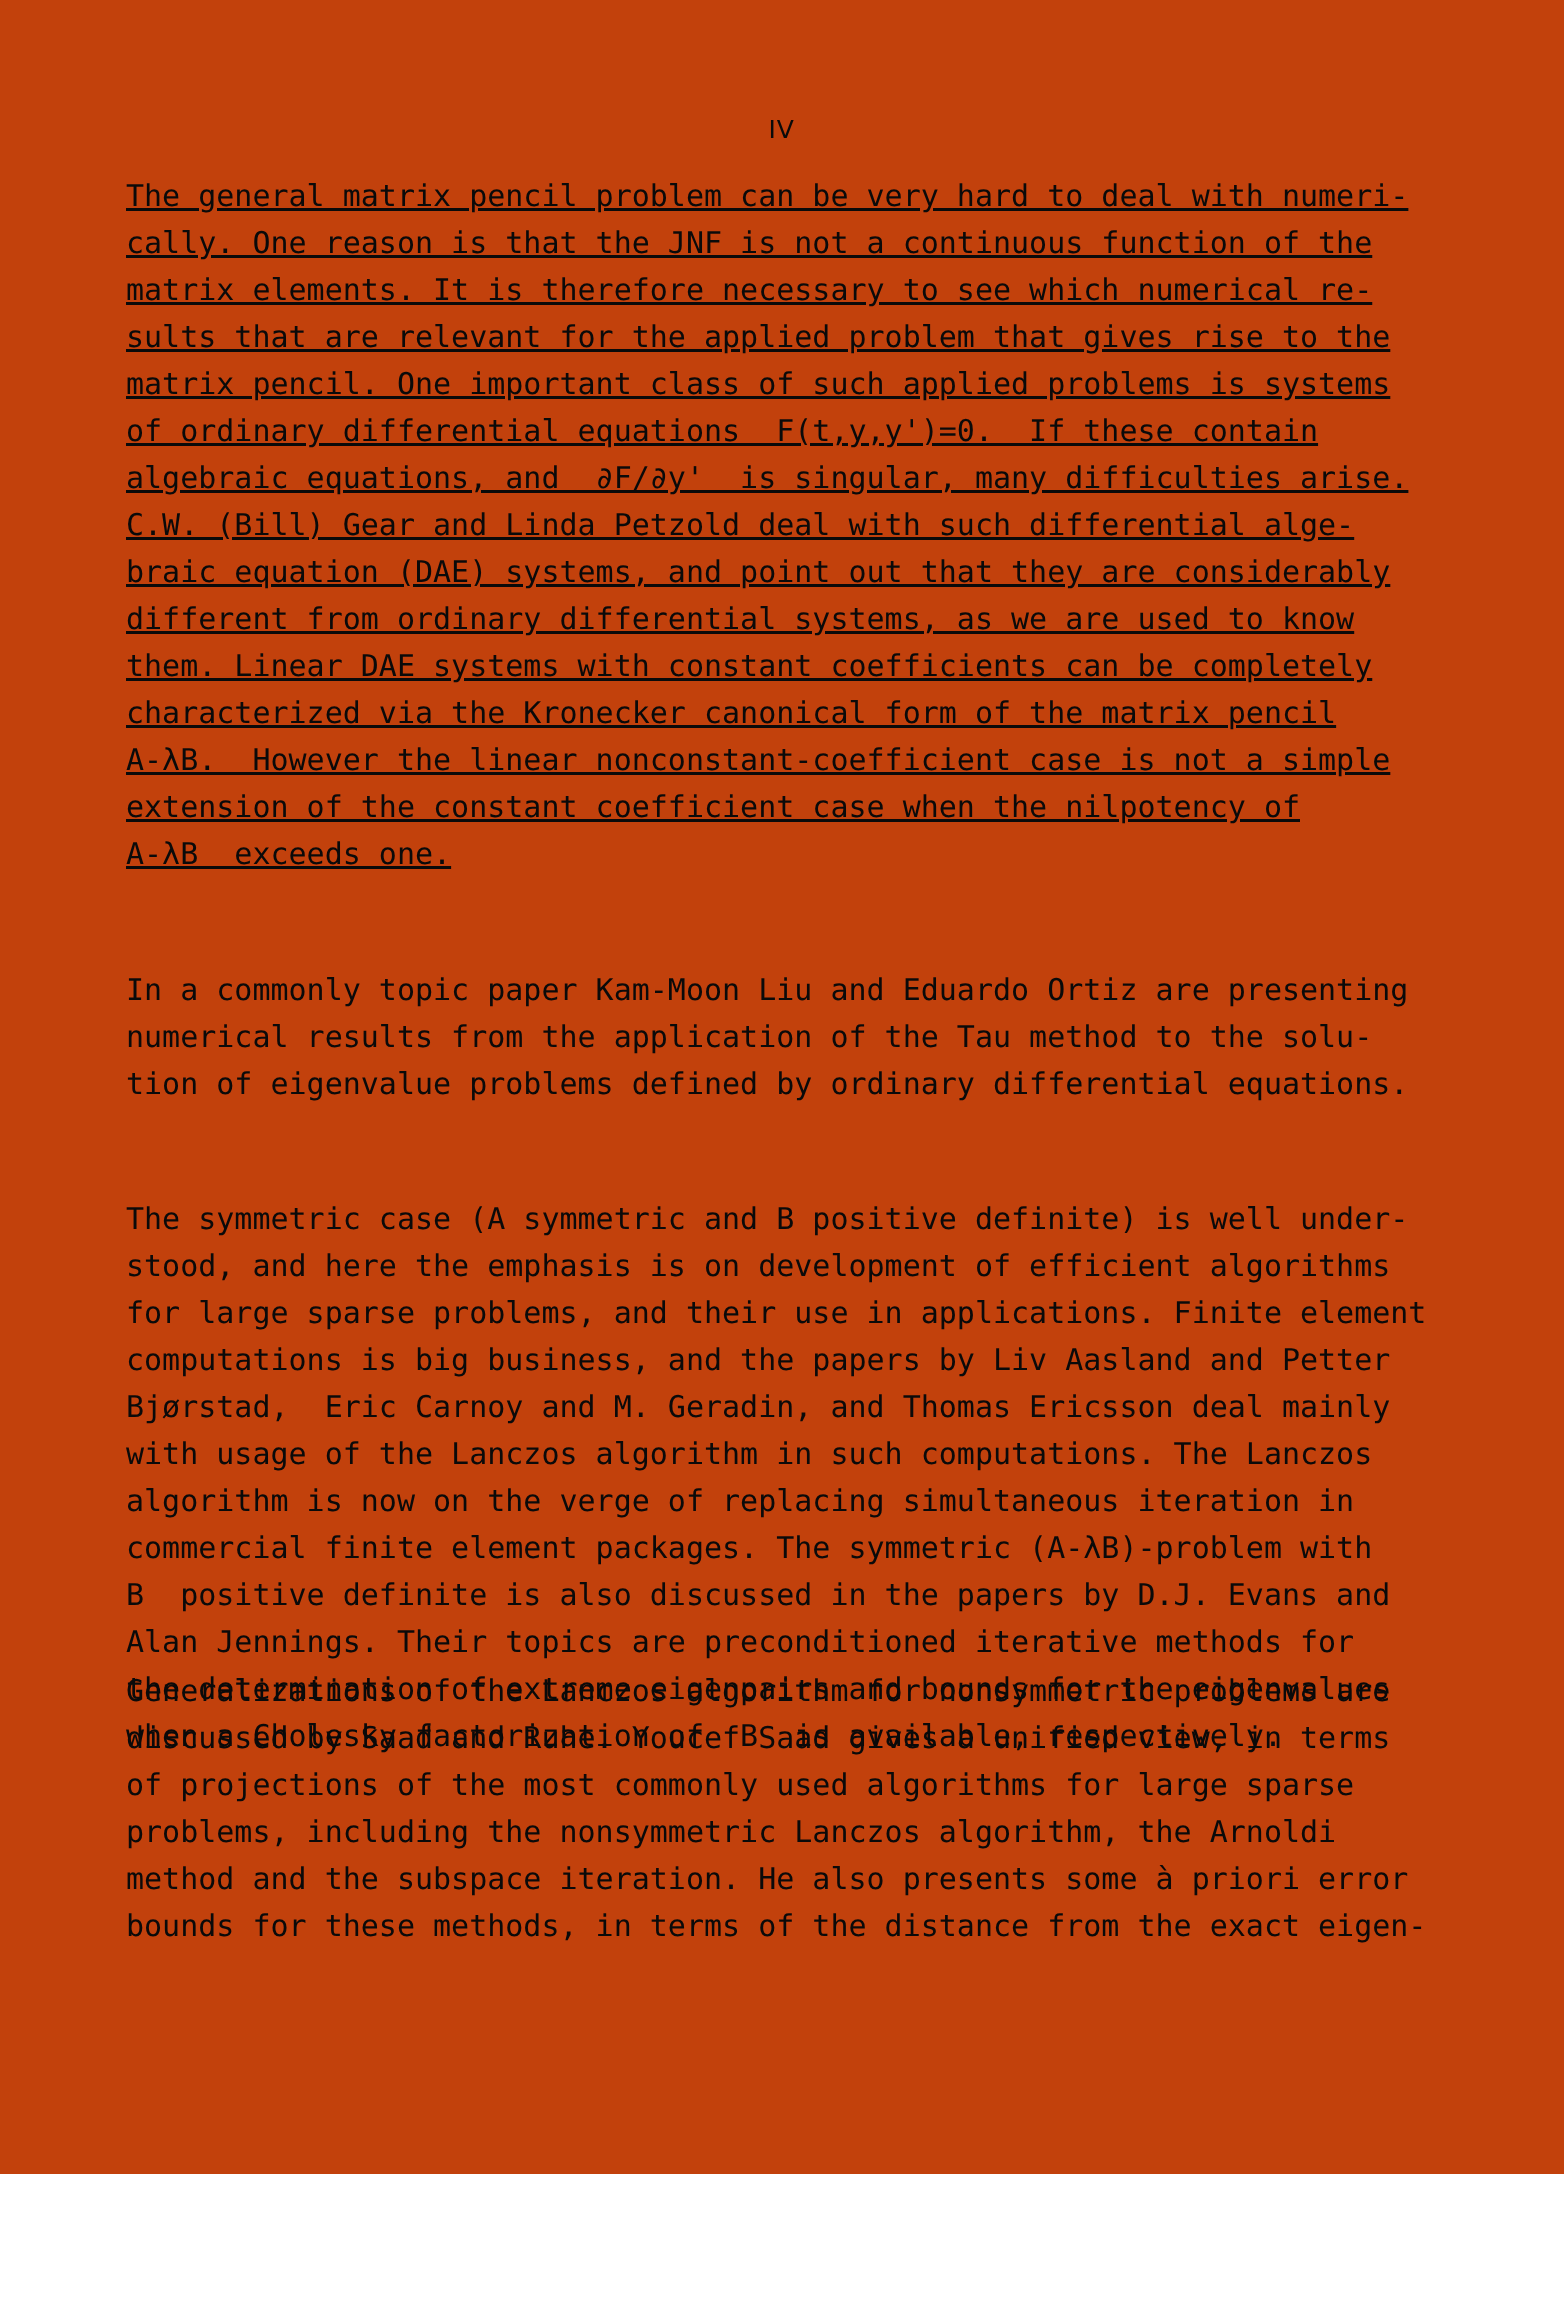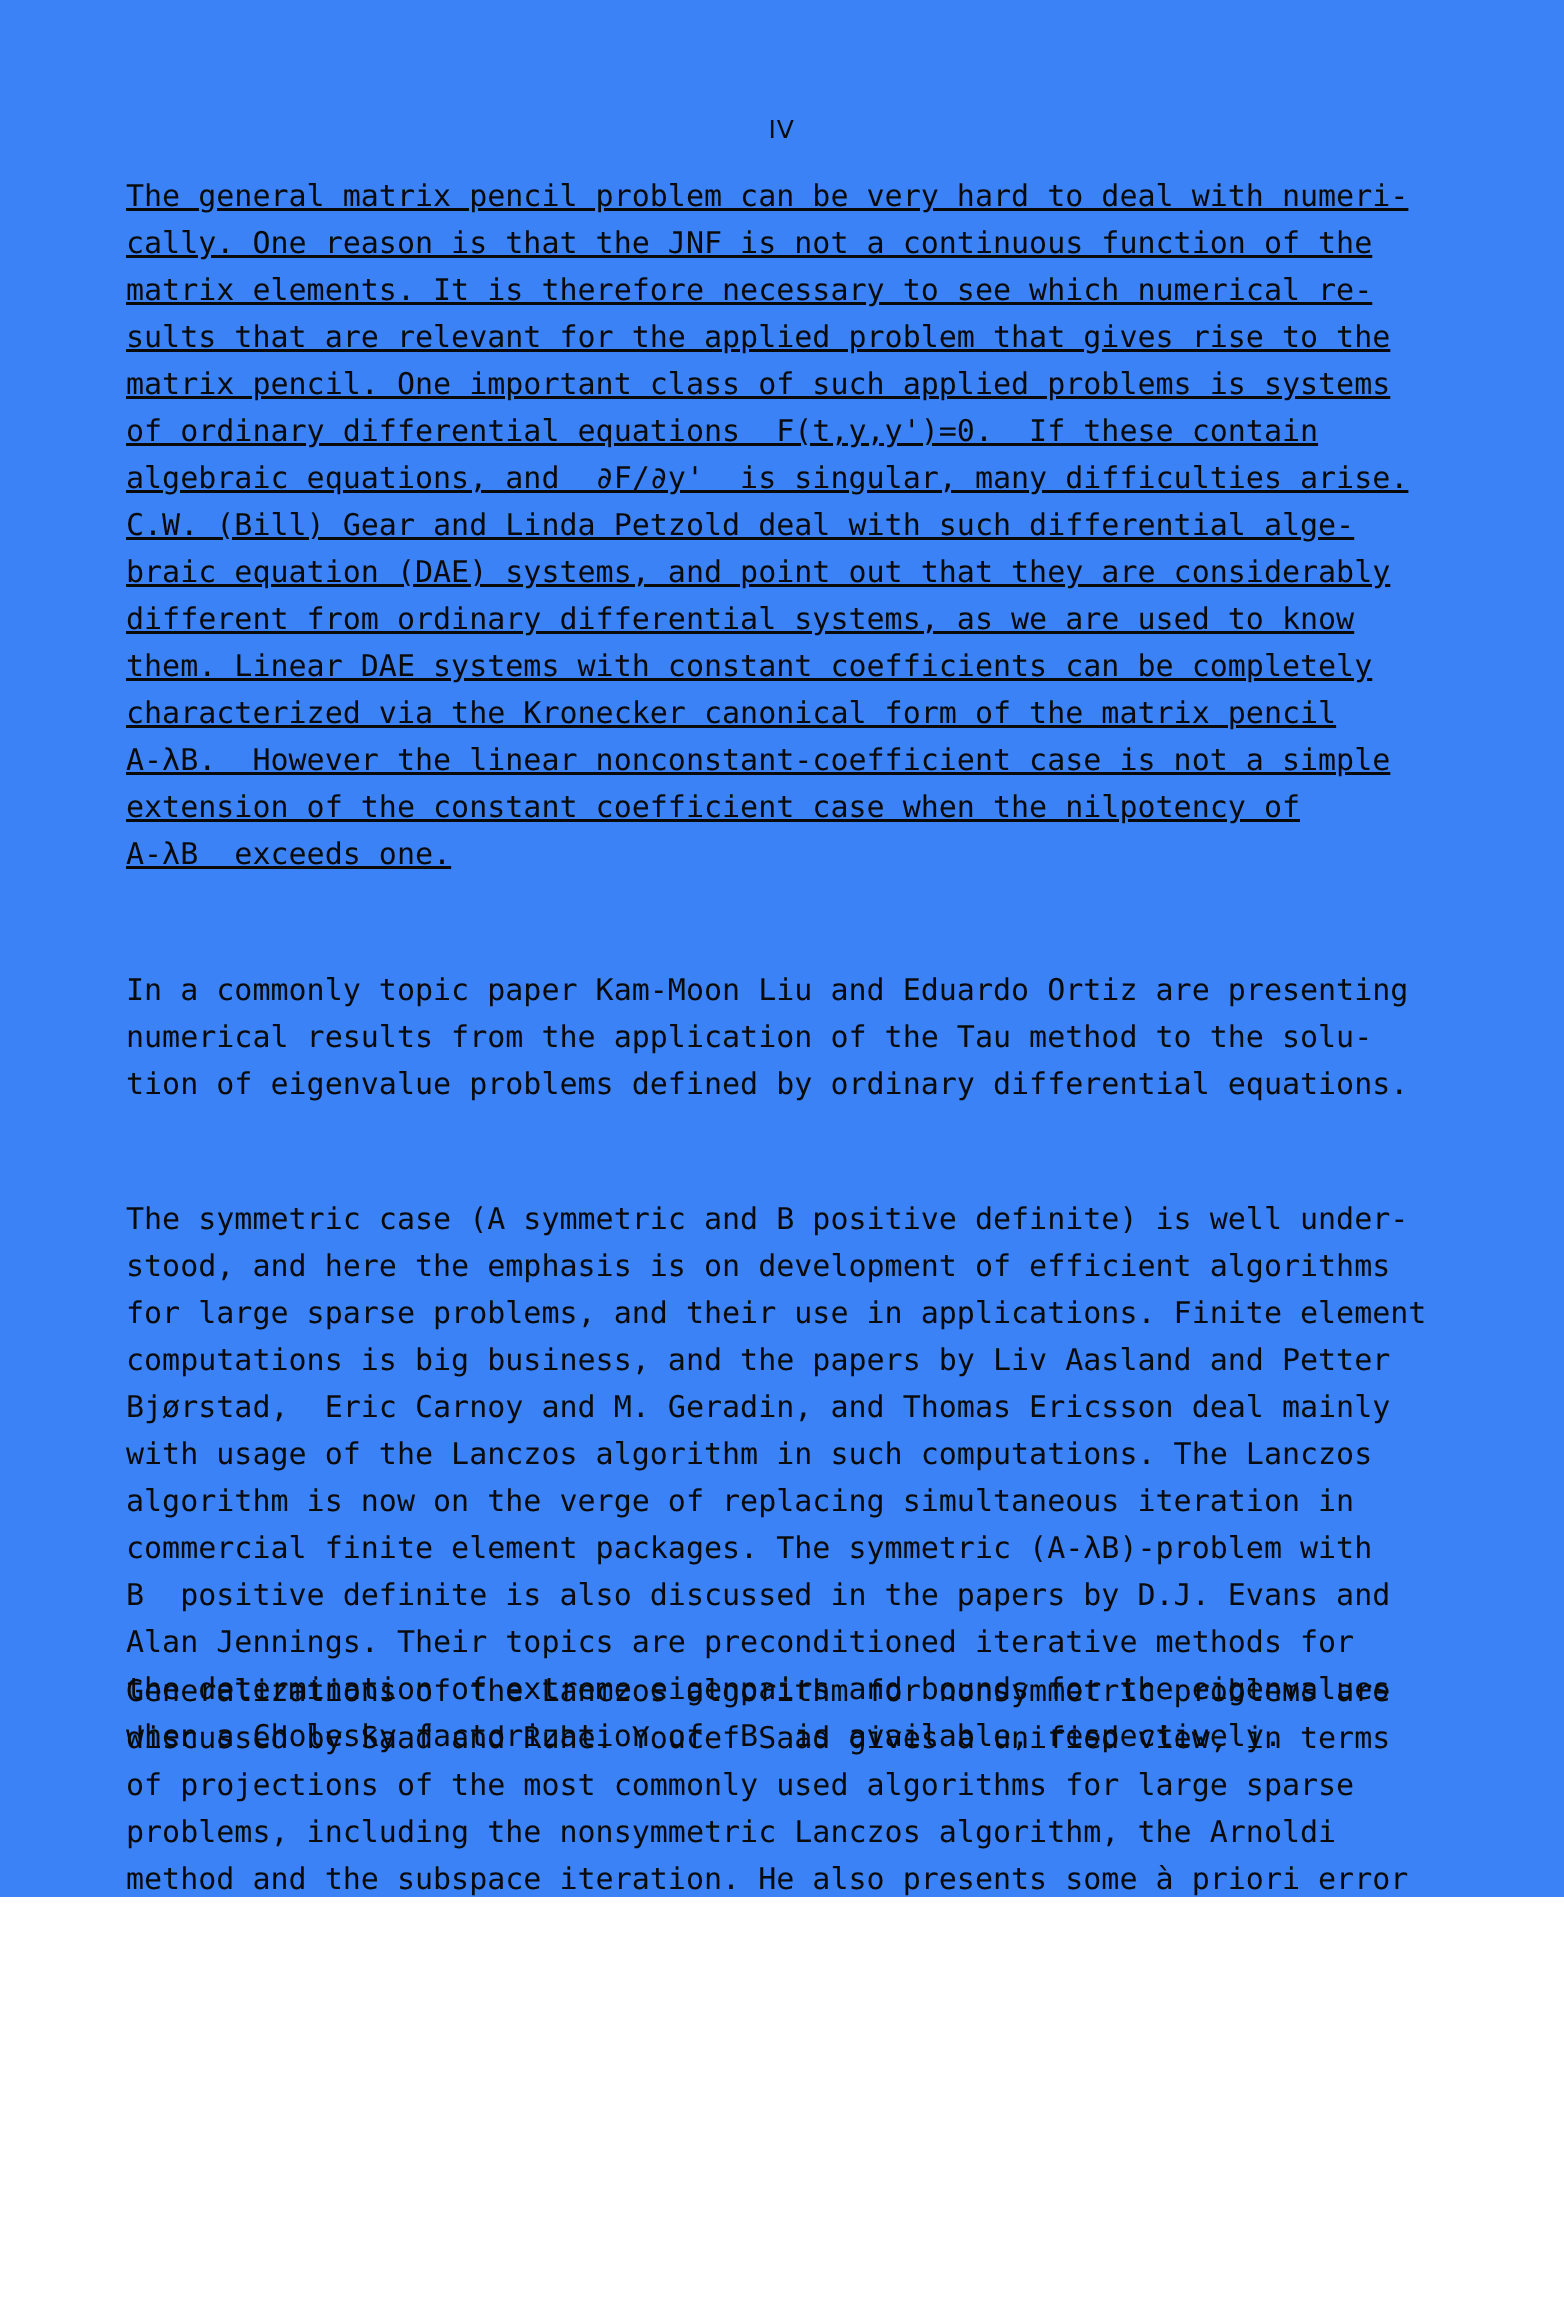--- a/index.html
+++ b/index.html
@@ -4,22 +4,22 @@
 <title>Preface page IV</title>
 <style>
   html, body {
     margin: 0;
     padding: 0;
     background: #ffffff;
   }
   .page {
     position: relative;
     width: 1564px;
-    height: 1897px;
-    background: #3b82f6;
+    height: 2174px;
+    background: #c2410c;
     color: #0a0a0a;
     overflow: hidden;
   }
   .page-number {
     position: absolute;
     top: 115px;
     left: 126px;
     width: 1311px;
     text-align: center;
     font-family: "DejaVu Sans", "Liberation Sans", sans-serif;

